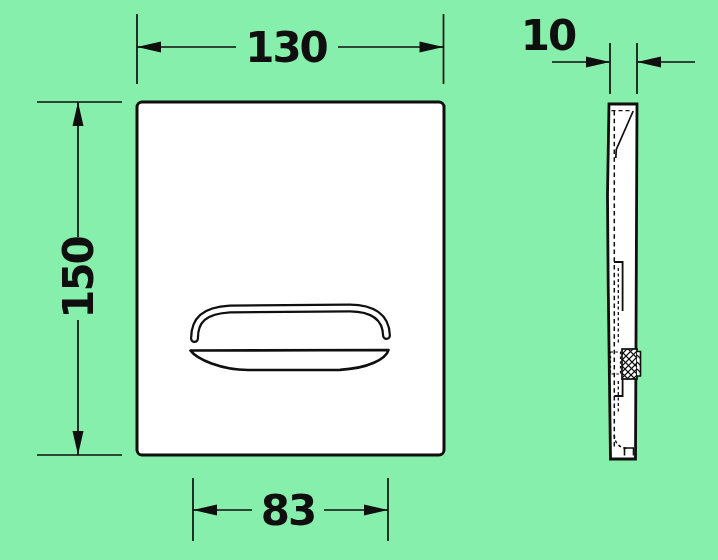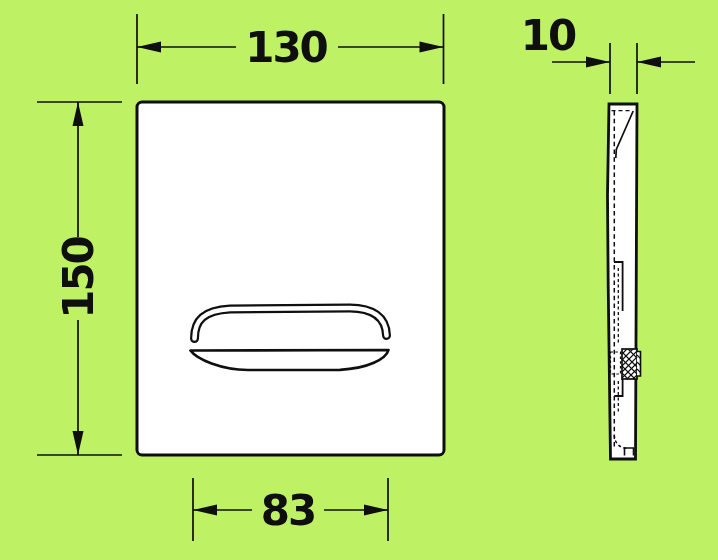--- a/index.html
+++ b/index.html
@@ -4,21 +4,21 @@
 <style>
   html, body {
     margin: 0;
     padding: 0;
     background: #ffffff;
   }
   .canvas {
     position: relative;
     width: 718px;
     height: 560px;
-    background: #bef264;
+    background: #86efac;
     overflow: hidden;
   }
   .canvas svg {
     display: block;
     width: 718px;
     height: 560px;
   }
   .dim-text {
     font-family: "DejaVu Sans", "Liberation Sans", sans-serif;
     font-weight: 700;

